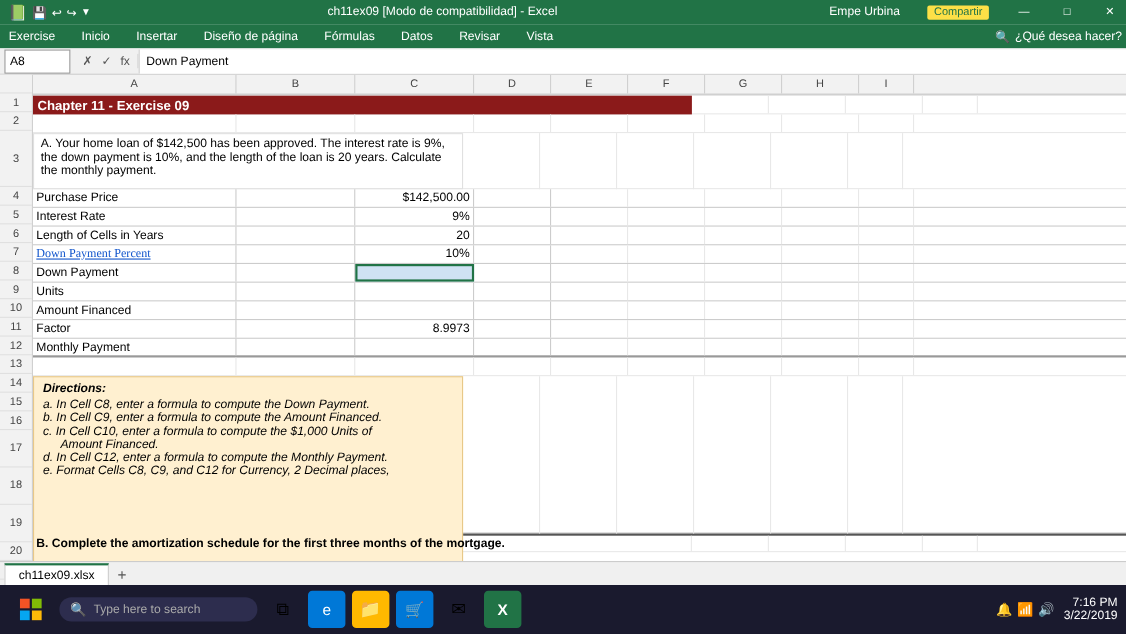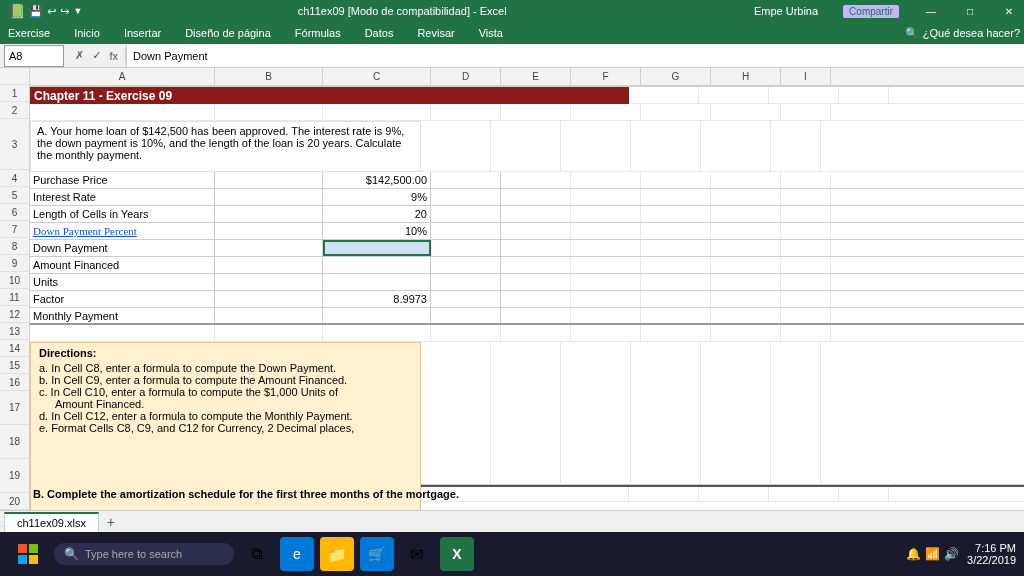--- a/index.html
+++ b/index.html
@@ -298,21 +298,21 @@
   <div class="title-bar-left">
     <span style="font-size:14px;">📗</span>
     <span style="font-size:11px;">💾</span>
     <span style="font-size:11px;">↩</span>
     <span style="font-size:11px;">↪</span>
     <span style="font-size:9px;">▼</span>
   </div>
   <div class="title-bar-center">ch11ex09 [Modo de compatibilidad] - Excel</div>
   <div class="title-bar-right">
     <span>Empe Urbina</span>
-    <span style="background:#c4b5fd;color:#217346;padding:1px 6px;border-radius:2px;font-size:10px;cursor:pointer;">Compartir</span>
+    <span style="background:#fde047;color:#217346;padding:1px 6px;border-radius:2px;font-size:10px;cursor:pointer;">Compartir</span>
     <span class="win-btn">—</span>
     <span class="win-btn">□</span>
     <span class="win-btn">✕</span>
   </div>
 </div>
 
 <div class="ribbon">
   <span class="ribbon-item">Exercise</span>
   <span class="ribbon-item">Inicio</span>
   <span class="ribbon-item">Insertar</span>
@@ -466,33 +466,33 @@
         <div class="cell selected" style="width:108px;background:#cfe2f3;border:2px solid #217346;"></div>
         <div class="cell" style="width:70px;border-right:1px solid #ccc;"></div>
         <div class="cell" style="width:70px;"></div>
         <div class="cell" style="width:70px;"></div>
         <div class="cell" style="width:70px;"></div>
         <div class="cell" style="width:70px;"></div>
         <div class="cell" style="width:50px;"></div>
       </div>
 
       <div class="grid-row" style="height:17px;border-bottom:1px solid #ccc;">
+        <div class="cell" style="width:185px;border-right:1px solid #ccc;">Units</div>
+        <div class="cell" style="width:108px;border-right:1px solid #ccc;"></div>
+        <div class="cell" style="width:108px;border-right:1px solid #ccc;"></div>
+        <div class="cell" style="width:70px;border-right:1px solid #ccc;"></div>
+        <div class="cell" style="width:70px;"></div>
+        <div class="cell" style="width:70px;"></div>
+        <div class="cell" style="width:70px;"></div>
+        <div class="cell" style="width:70px;"></div>
+        <div class="cell" style="width:50px;"></div>
+      </div>
+
+      <div class="grid-row" style="height:17px;border-bottom:1px solid #ccc;">
         <div class="cell" style="width:185px;border-right:1px solid #ccc;">Amount Financed</div>
-        <div class="cell" style="width:108px;border-right:1px solid #ccc;"></div>
-        <div class="cell" style="width:108px;border-right:1px solid #ccc;"></div>
-        <div class="cell" style="width:70px;border-right:1px solid #ccc;"></div>
-        <div class="cell" style="width:70px;"></div>
-        <div class="cell" style="width:70px;"></div>
-        <div class="cell" style="width:70px;"></div>
-        <div class="cell" style="width:70px;"></div>
-        <div class="cell" style="width:50px;"></div>
-      </div>
-
-      <div class="grid-row" style="height:17px;border-bottom:1px solid #ccc;">
-        <div class="cell" style="width:185px;border-right:1px solid #ccc;">Units</div>
         <div class="cell" style="width:108px;border-right:1px solid #ccc;"></div>
         <div class="cell" style="width:108px;border-right:1px solid #ccc;"></div>
         <div class="cell" style="width:70px;border-right:1px solid #ccc;"></div>
         <div class="cell" style="width:70px;"></div>
         <div class="cell" style="width:70px;"></div>
         <div class="cell" style="width:70px;"></div>
         <div class="cell" style="width:70px;"></div>
         <div class="cell" style="width:50px;"></div>
       </div>
 
@@ -526,21 +526,21 @@
         <div class="cell" style="width:108px;"></div>
         <div class="cell" style="width:70px;"></div>
         <div class="cell" style="width:70px;"></div>
         <div class="cell" style="width:70px;"></div>
         <div class="cell" style="width:70px;"></div>
         <div class="cell" style="width:70px;"></div>
         <div class="cell" style="width:50px;"></div>
       </div>
 
       <div class="grid-row tall" style="height:143px;align-items:flex-start;border-bottom:1px solid #ccc;">
-        <div class="directions-box" style="width:391px;height:183px;padding:4px 8px;font-size:11px;">
+        <div class="directions-box" style="width:391px;height:183px;padding:4px 8px;font-size:11px;font-style:italic;">
           <div style="font-weight:bold;margin-bottom:3px;">Directions:</div>
           <div>a. In Cell C8, enter a formula to compute the Down Payment.</div>
           <div>b. In Cell C9, enter a formula to compute the Amount Financed.</div>
           <div>c. In Cell C10, enter a formula to compute the $1,000 Units of</div>
           <div style="padding-left:16px;">Amount Financed.</div>
           <div>d. In Cell C12, enter a formula to compute the Monthly Payment.</div>
           <div>e. Format Cells C8, C9, and C12 for Currency, 2 Decimal places,</div>
         </div>
         <div class="cell" style="width:70px;height:143px;"></div>
         <div class="cell" style="width:70px;height:143px;"></div>

